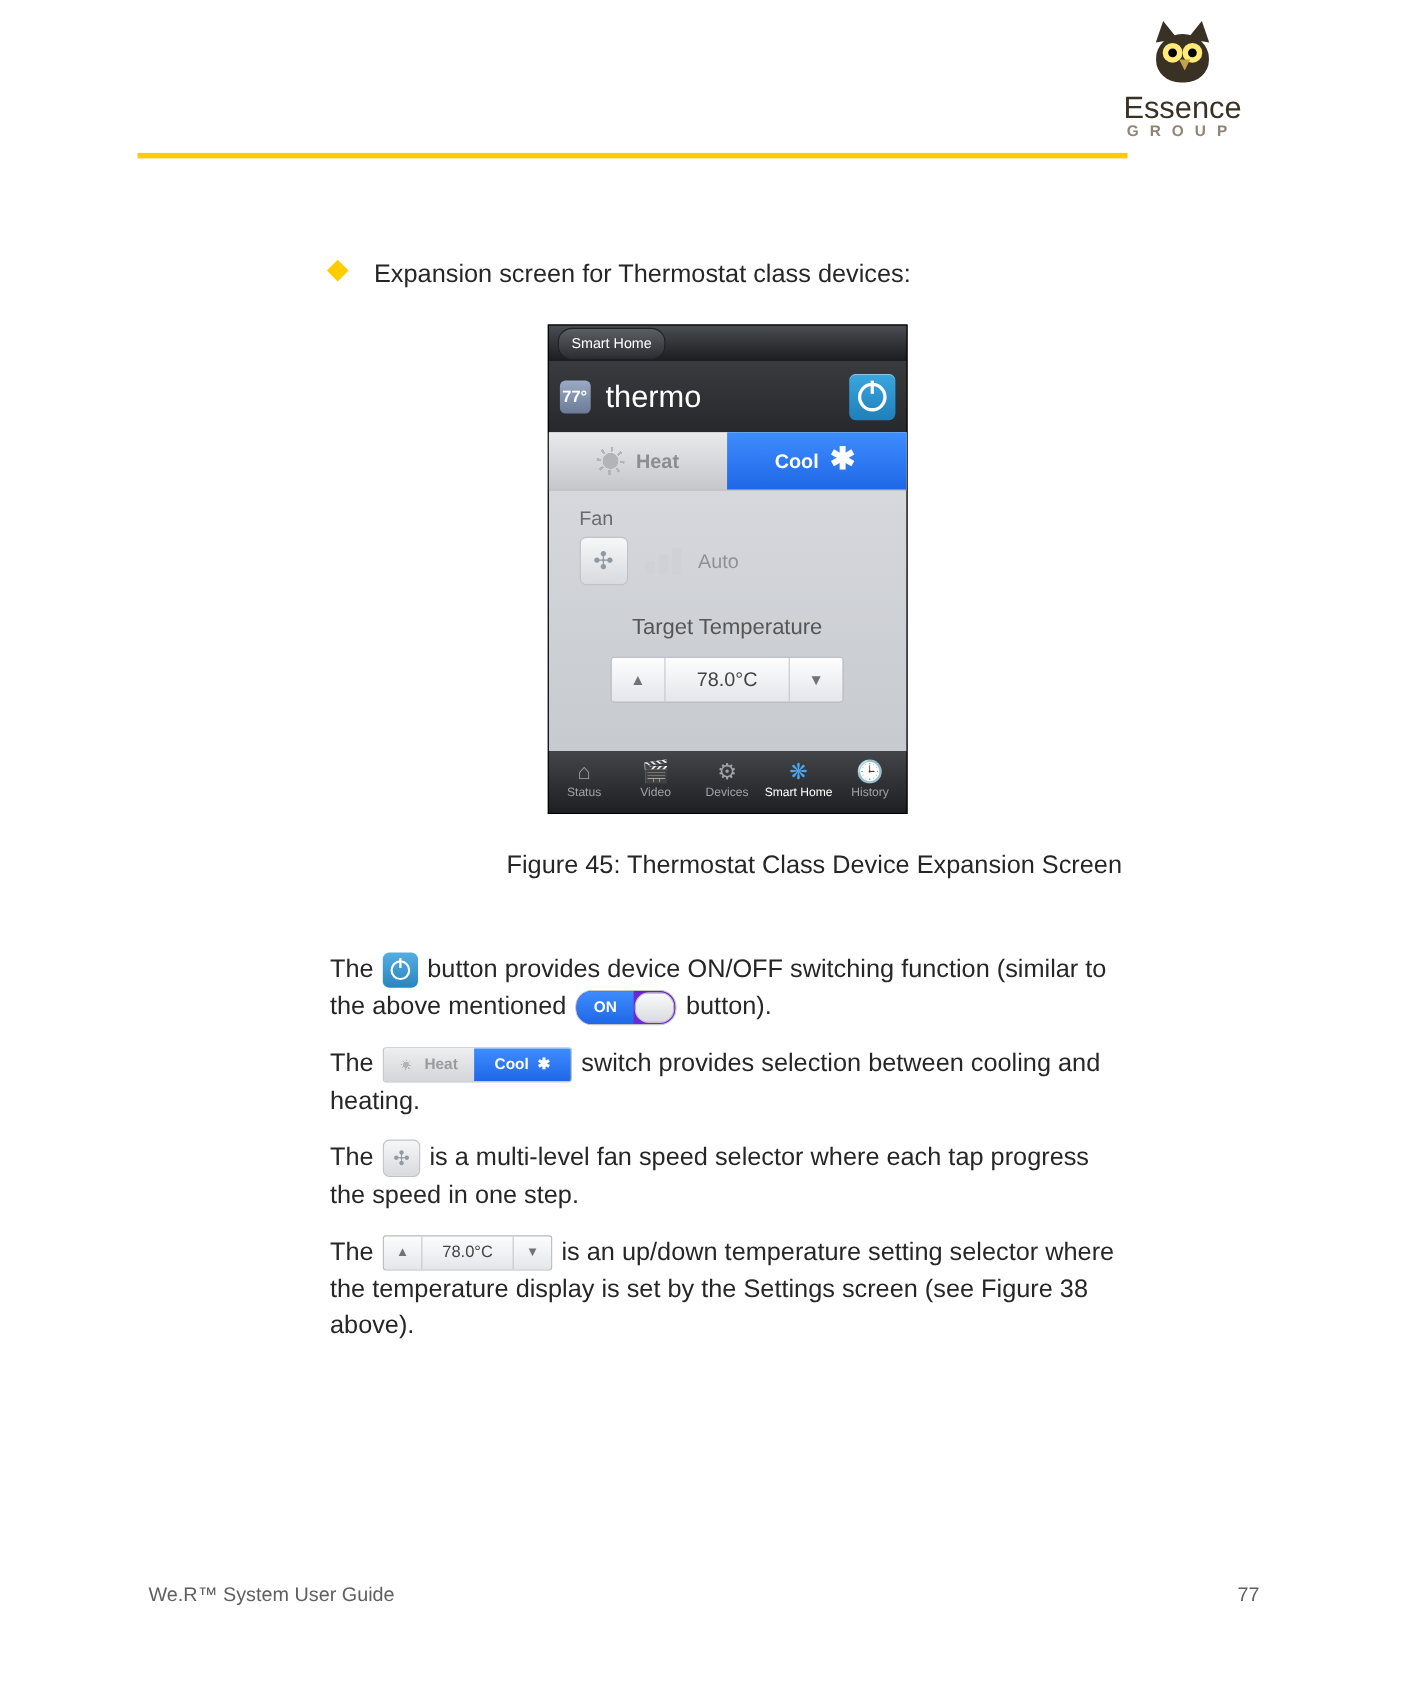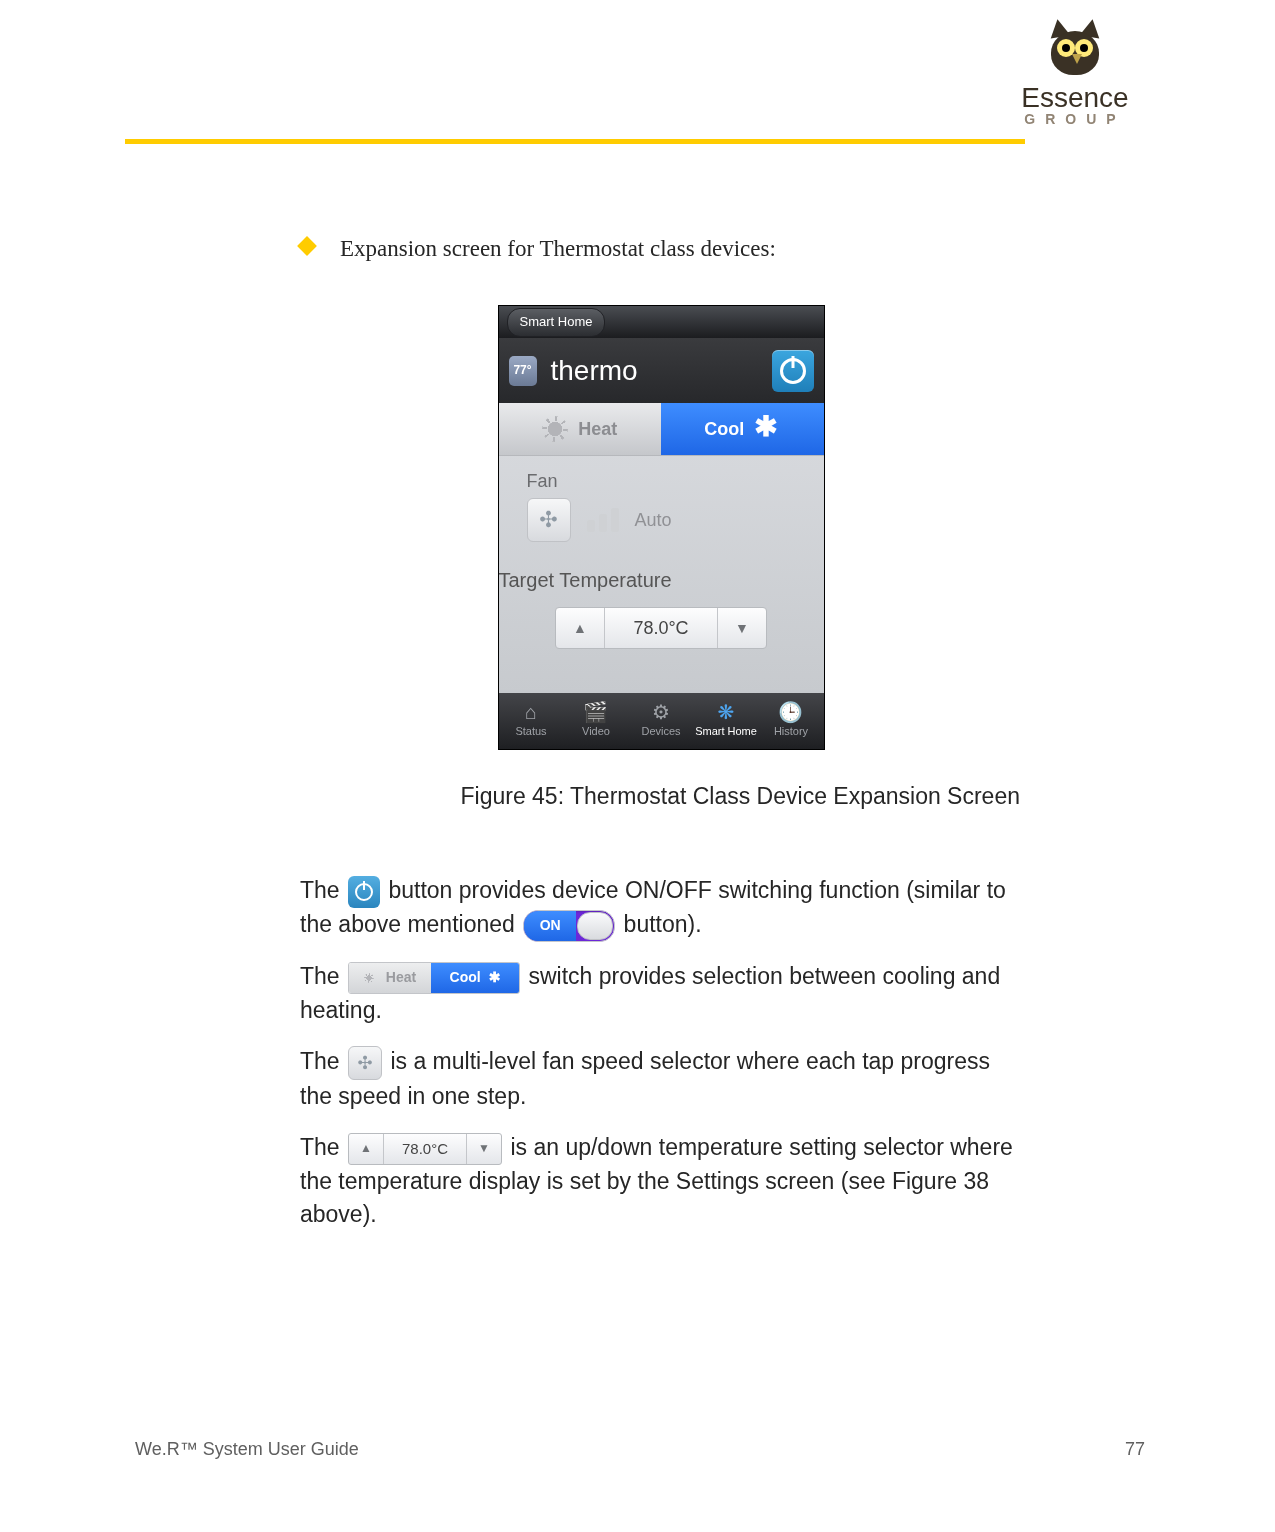--- a/index.html
+++ b/index.html
@@ -16,51 +16,51 @@
   .owl .head{position:absolute;left:6px;top:6px;width:48px;height:44px;background:#3a3125;border-radius:50% 50% 46% 46%;}
   .owl .eye{position:absolute;top:14px;width:18px;height:18px;background:#ffea7a;border-radius:50%;}
   .owl .eye::after{content:"";position:absolute;left:5px;top:5px;width:8px;height:8px;background:#000;border-radius:50%;}
   .owl .eye.l{left:12px;} .owl .eye.r{right:12px;}
   .owl .beak{position:absolute;left:27px;top:29px;width:0;height:0;border-left:5px solid transparent;border-right:5px solid transparent;border-top:10px solid #bfa24a;}
   .logo-text{font-size:28px;color:#3a3125;font-weight:400;letter-spacing:0;}
   .logo-text .thin{font-weight:300;}
   .logo-sub{letter-spacing:10px;font-size:14px;color:#918474;margin-top:-3px;font-weight:600;}
   
   .content{position:absolute;left:300px;top:232px;width:720px;font-size:23px;line-height:1.45;}
-  .bullet-row{position:relative;padding-left:40px;margin-bottom:40px;font-family:Liberation Serif, serif;}
+  .bullet-row{position:relative;padding-left:40px;margin-bottom:30px;}
   .diamond{position:absolute;left:0;top:7px;width:14px;height:14px;background:#ffcc00;transform:rotate(45deg);}
   
   .phone-wrap{margin:0 auto 30px;width:325px;}
   .phone{width:325px;background:#000;border:1px solid #000;}
   .topbar{height:32px;background:linear-gradient(#4a4d52,#1b1c1f);display:flex;align-items:center;}
   .smart-home-pill{margin-left:8px;padding:4px 12px;border-radius:13px;background:linear-gradient(#5b5e63,#2b2d31);border:1px solid #202125;color:#fff;font-size:13px;font-weight:500;}
   .device-row{height:65px;background:linear-gradient(#3a3b3e,#27282b);display:flex;align-items:center;padding:0 10px;color:#fff;}
   .thermo-ico{width:28px;height:30px;border-radius:5px;background:linear-gradient(#9aa9c4,#6b7a95);margin-right:14px;position:relative;display:flex;align-items:center;justify-content:center;}
-  .thermo-ico span{font-size:12px;color:#fff;font-weight:600;}
+  .thermo-ico span{font-size:15px;color:#fff;font-weight:600;}
   .device-name{flex:1;font-size:28px;font-weight:500;}
   .pwr-btn{width:42px;height:42px;border-radius:6px;background:linear-gradient(#3ba6df,#1f7fb9);display:flex;align-items:center;justify-content:center;box-shadow:inset 0 1px 0 rgba(255,255,255,.4);}
   .pwr-glyph{width:20px;height:20px;border:3px solid #fff;border-radius:50%;position:relative;}
   .pwr-glyph::after{content:"";position:absolute;left:50%;top:-5px;transform:translateX(-50%);width:3px;height:12px;background:#fff;}
   .panel-area{background:linear-gradient(#d9dbdf,#c7cace);padding:0 0 44px 0;}
   .seg-switch{height:52px;display:flex;background:linear-gradient(#e9eaec,#c5c7cb);border-bottom:1px solid #b6b8bc;}
   .seg{flex:1;display:flex;align-items:center;justify-content:center;gap:10px;font-size:18px;font-weight:600;}
   .seg.heat{color:#8c8d91;}
   .seg.cool{background:linear-gradient(#3e8dff,#1f67e6);color:#fff;}
   .sun-ico,.snow-ico{width:26px;height:26px;position:relative;}
   .sun-ico{background:radial-gradient(circle,#b3b4b8 38%,transparent 40%);}
   .sun-ico::before{content:"";position:absolute;inset:0;background:repeating-conic-gradient(#b3b4b8 0 12deg,transparent 12deg 45deg);border-radius:50%;-webkit-mask:radial-gradient(circle,transparent 45%,#000 46%);}
   .snow-ico::before{content:"✱";font-size:28px;line-height:26px;color:#fff;position:absolute;left:0;top:-2px;}
   .fan-label{padding:12px 0 4px 28px;font-size:18px;color:#6a6b6e;}
   .fan-row{display:flex;align-items:center;gap:16px;padding:0 28px;}
   .fan-btn{width:42px;height:42px;border-radius:6px;background:linear-gradient(#f6f7f8,#d8dade);border:1px solid #c0c2c6;display:flex;align-items:center;justify-content:center;color:#8f9aa4;font-size:22px;}
   .bars{display:flex;gap:4px;align-items:flex-end;}
   .bars span{width:8px;background:#cfd1d4;border-radius:2px;}
   .bars span:nth-child(1){height:12px;} .bars span:nth-child(2){height:18px;} .bars span:nth-child(3){height:24px;}
   .auto-label{color:#909195;font-size:18px;}
-  .target-label{margin:24px 0 12px;font-size:20px;color:#555;font-weight:500;}
+  .target-label{margin:24px 0 12px;text-align:center;font-size:20px;color:#555;font-weight:500;}
   .stepper{margin:0 auto;width:210px;display:flex;border:1px solid #b8bbbf;border-radius:4px;overflow:hidden;background:linear-gradient(#fdfdfe,#e4e6ea);}
   .step-btn{width:48px;height:40px;display:flex;align-items:center;justify-content:center;color:#6f7276;font-size:14px;}
   .step-val{flex:1;display:flex;align-items:center;justify-content:center;font-size:18px;color:#444;font-weight:500;border-left:1px solid #c4c6ca;border-right:1px solid #c4c6ca;}
   .tabbar{height:56px;background:linear-gradient(#444549,#1e1f22);display:flex;}
   .tab{flex:1;color:#9fa2a7;font-size:11px;display:flex;flex-direction:column;align-items:center;justify-content:center;gap:2px;}
   .tab.active{color:#fff;}
   .tab .ico{font-size:20px;line-height:1;}
   .tab.active .sh-ico{color:#4ea5ef;}
   .fig-caption{text-align:right;font-size:23px;margin:0 0 60px;}
   

